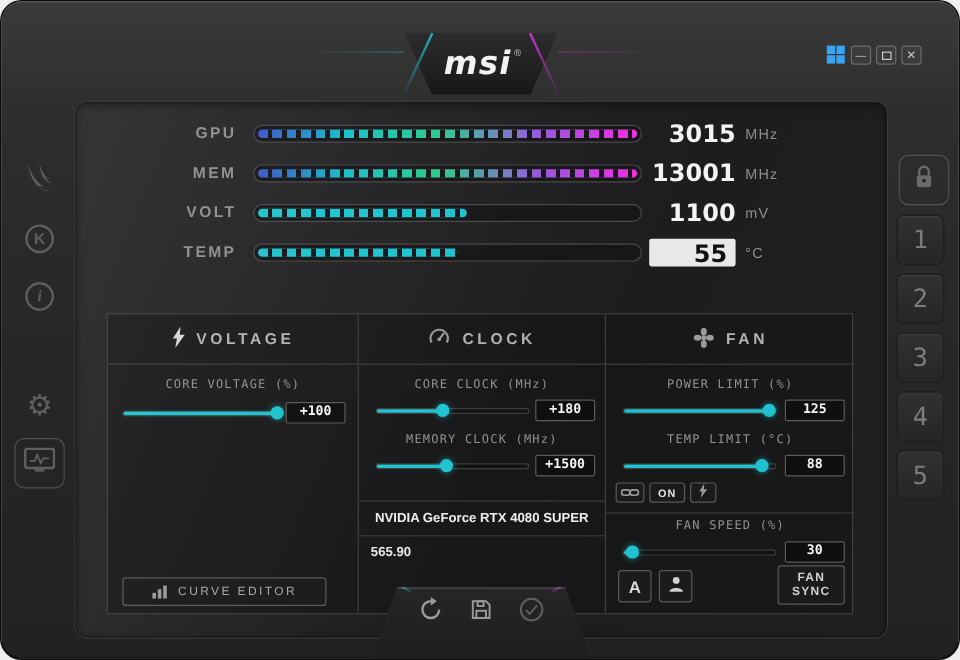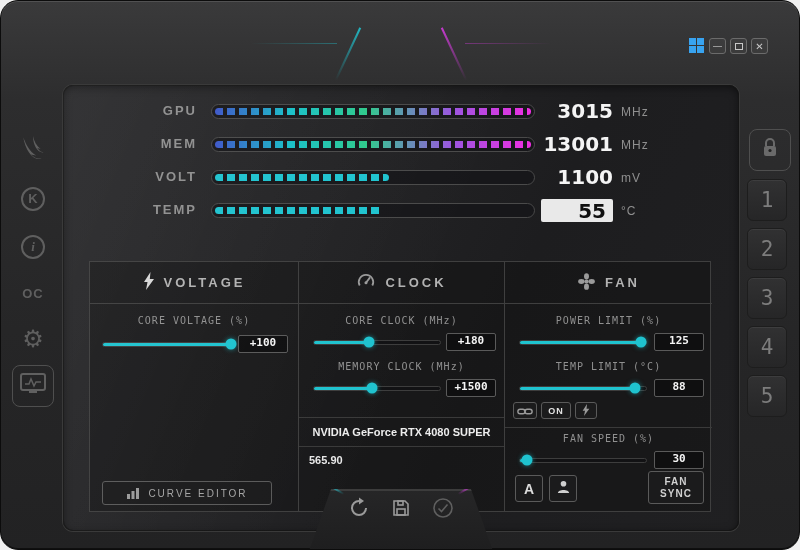--- a/index.html
+++ b/index.html
@@ -100,20 +100,24 @@
   .tray .acc.l{left:20px;background:linear-gradient(90deg,var(--accent,#1fc3cf),transparent);transform:rotate(30deg);}
   .tray .acc.r{right:20px;background:linear-gradient(90deg,transparent,var(--magenta,#e03ce0));transform:rotate(-30deg);}
 </style>
 </head>
 <body>
 
 <div class="window">
 
   <span class="glow-line l"></span>
   <span class="glow-line r"></span>
+  <div class="badge">
+    <span class="msi-logo">msi</span>
+      <span class="reg">®</span>
+  </div>
   <span class="badge-edge l"></span>
   <span class="badge-edge r"></span>
 
   <div class="wc-windows">
       <i></i>
       <i></i>
       <i></i>
       <i></i>
     </div>
   <div class="wc wc-min">
@@ -134,23 +138,20 @@
         <path d="M12 1 C13 6 15 10 19 13 L16 12 C18 15 20 16 22 16 C16 17 12 9 12 1Z"></path>
       </g>
         </svg>
     </span>
   </div>
   <div class="side-btn left" style="top:177px">
     <span class="circle-ic">K</span>
   </div>
   <div class="side-btn left" style="top:225px">
     <span class="circle-ic it">i</span>
-  </div>
-  <div class="side-btn left" style="top:271px">
-    <span class="oc-ic">OC</span>
   </div>
   <div class="side-btn left" style="top:317px">
     <span class="gear">⚙</span>
   </div>
   <div class="side-btn left boxed" style="top:364px">
     <span>
       <svg width="26" height="22" viewBox="0 0 26 22">
           <rect x="1" y="1" width="24" height="16" rx="2" fill="none" stroke="#606060" stroke-width="2"></rect>
           <polyline points="5,11 9,11 11,6 14,13 16,9 21,9" fill="none" stroke="#606060" stroke-width="1.5"></polyline>
           <rect x="9" y="18" width="8" height="2" fill="#606060"></rect>

